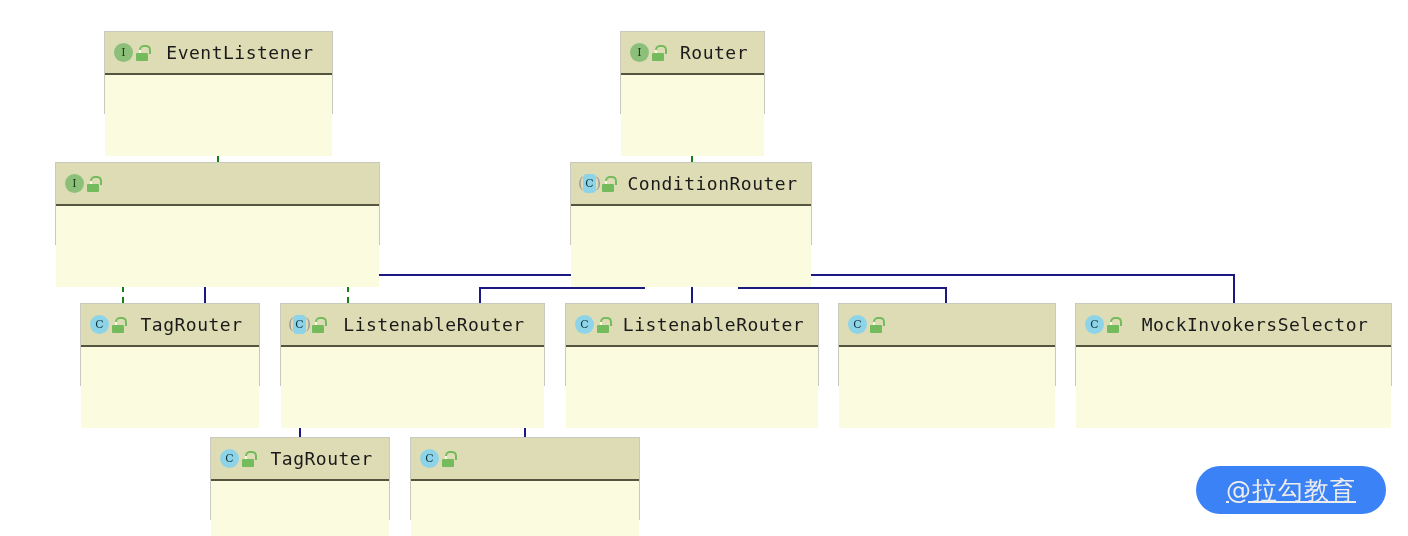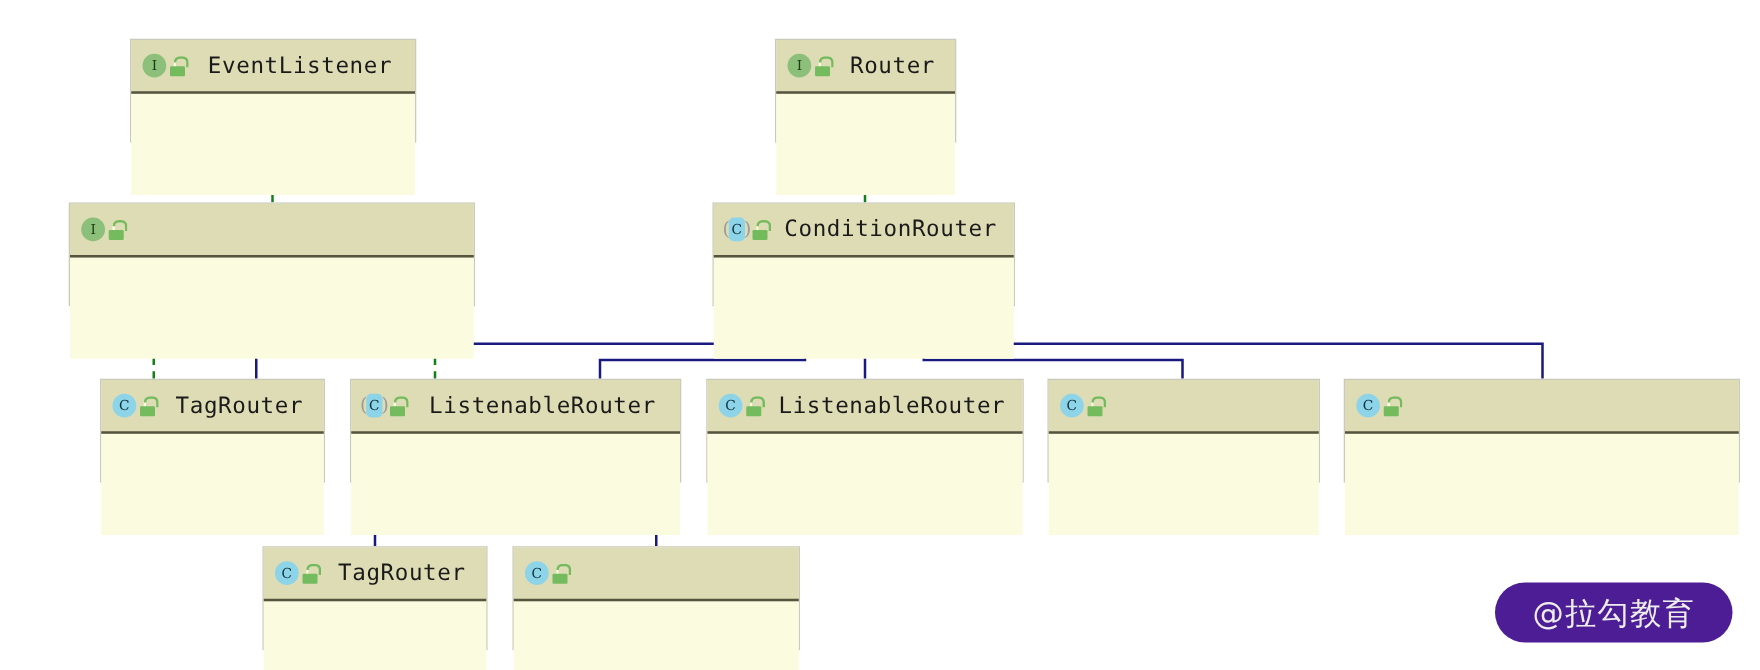--- a/index.html
+++ b/index.html
@@ -114,28 +114,29 @@
     width:12px;height:8px;
     background:#74bb5e;
     border-radius:1px;
   }
 
   
   #watermark{
     position:absolute;
     left:1196px;top:466px;
     width:190px;height:48px;
-    background:#4c1d95;
+    background:#3b82f6;
     border-radius:24px;
     display:flex;align-items:center;justify-content:center;
     color:#ededed;
     font-size:25px;
     font-family:"DejaVu Sans",sans-serif;
     letter-spacing:1px;
     user-select:none;
+    text-decoration:underline;
   }
 </style>
 </head>
 <body>
 
 <div id="canvas">
 
   <svg id="edges" viewBox="0 0 1408 536" width="1408" height="536" xmlns="http://www.w3.org/2000/svg">
     <defs>
       <marker id="arrow-green" markerWidth="12" markerHeight="12" refX="5.2" refY="9.6" orient="auto" markerUnits="userSpaceOnUse">
@@ -293,20 +294,21 @@
     <div class="body"></div>
   </div>
 
   <div class="node" style="left:1075px;top:303px;width:317px;height:83px;">
     <div class="hdr">
       <span class="ico ico-class">C</span>
       <span class="lock">
         <span class="shackle"></span>
           <span class="bodyb"></span>
       </span>
+      <span class="title">MockInvokersSelector</span>
     </div>
     <div class="body"></div>
   </div>
 
   <div class="node" style="left:210px;top:437px;width:180px;height:83px;">
     <div class="hdr">
       <span class="ico ico-class">C</span>
       <span class="lock">
         <span class="shackle"></span>
           <span class="bodyb"></span>

